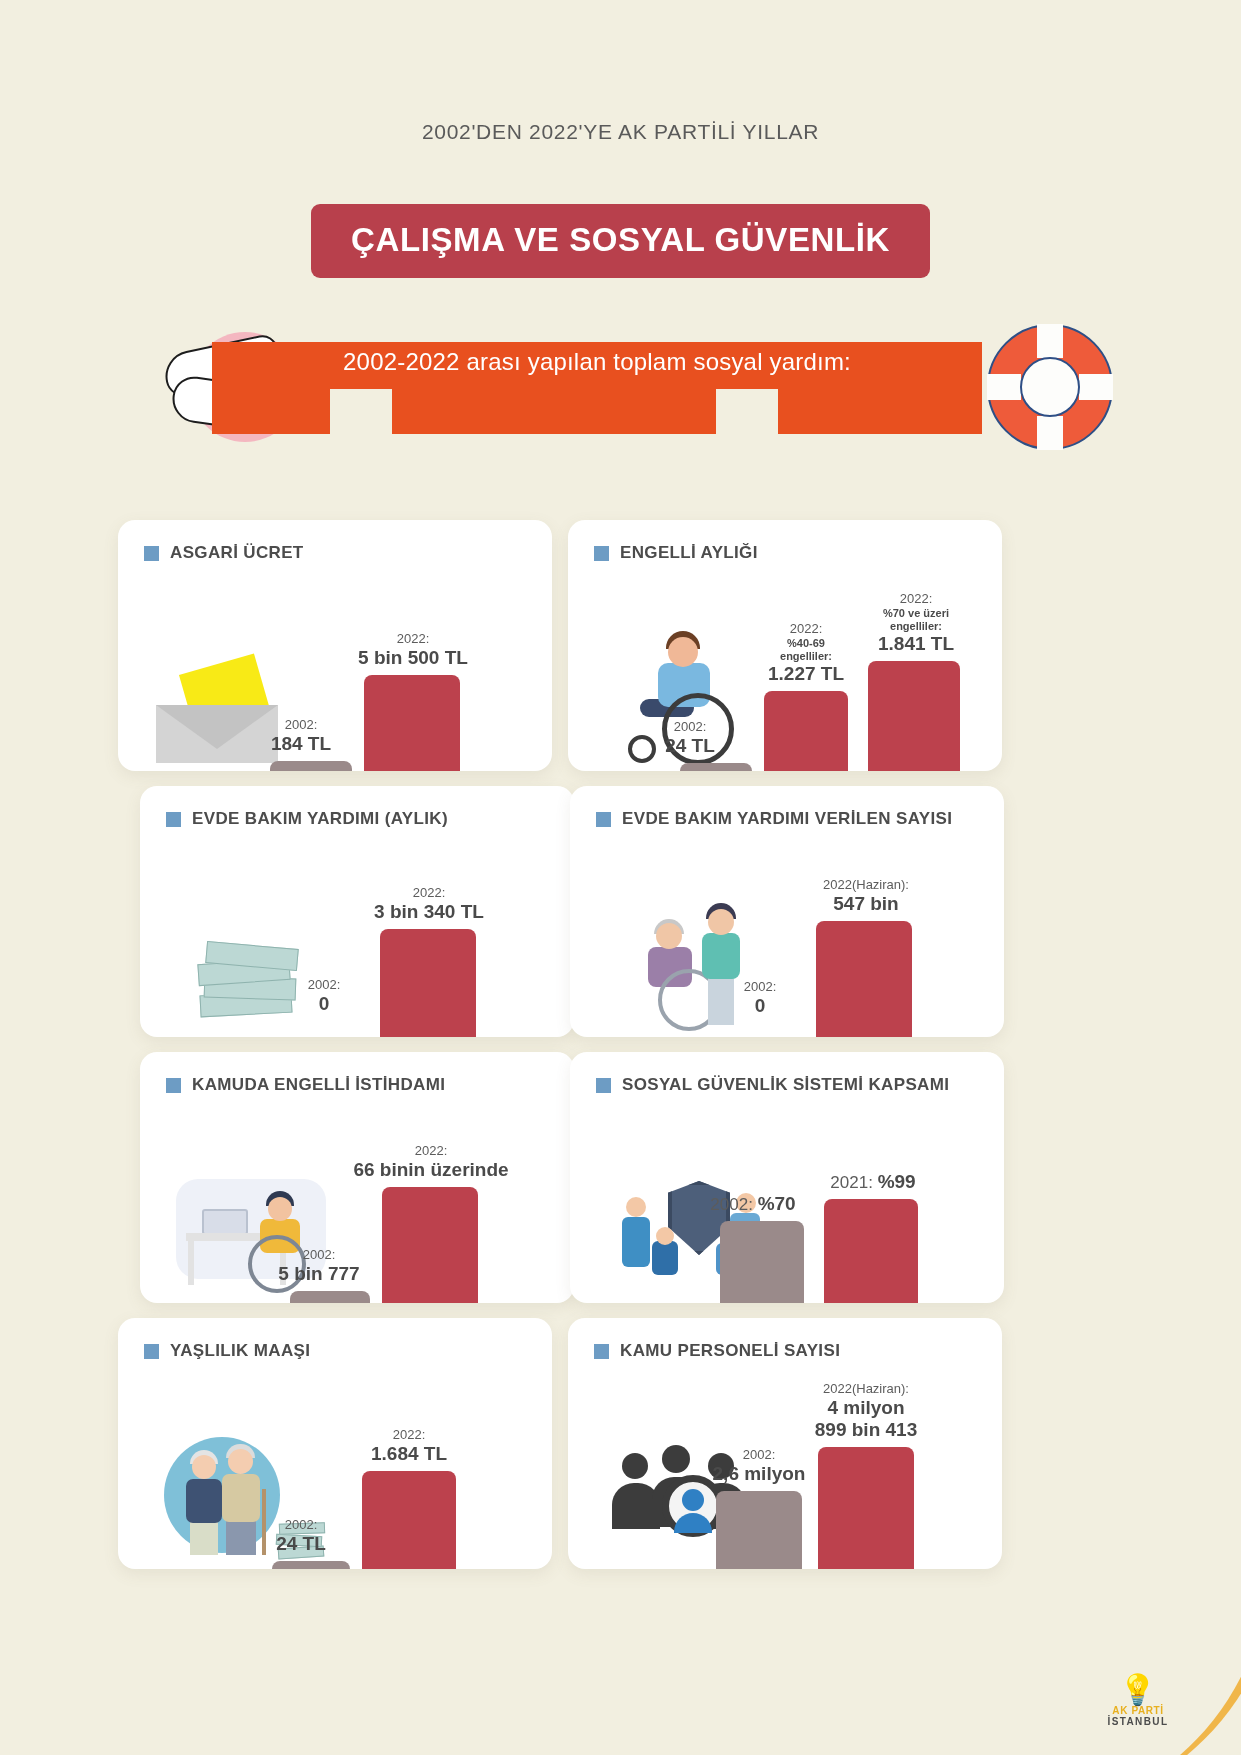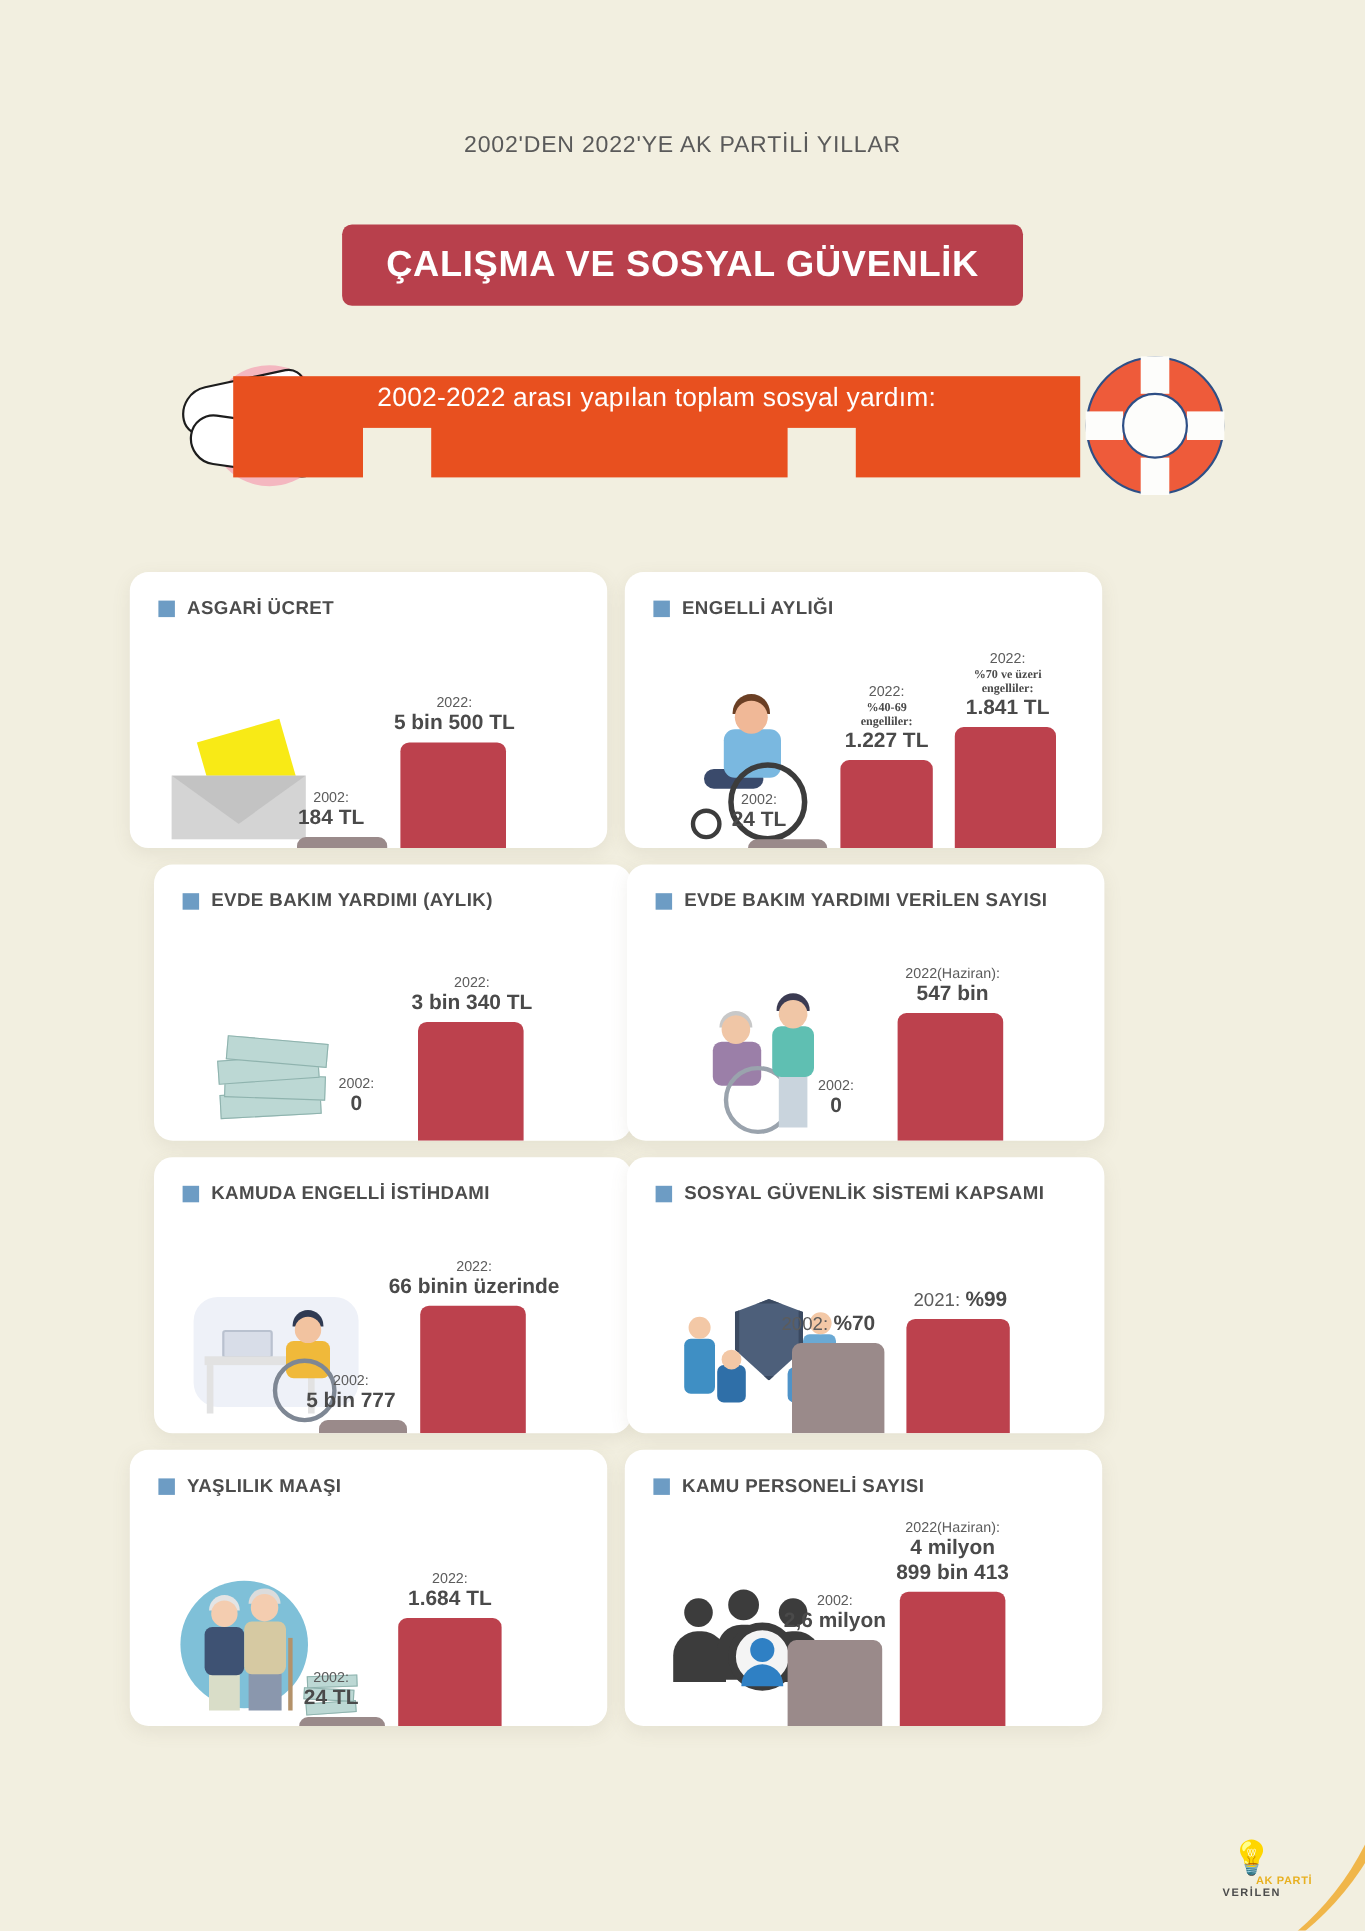--- a/index.html
+++ b/index.html
@@ -222,21 +222,20 @@
     font-weight: bold;
     display: block;
     color: #4a4a4a;
   }
   .bar-label .sub {
     font-size: 11px;
     font-weight: bold;
     display: block;
     color: #4a4a4a;
     line-height: 1.2;
-    font-family: Liberation Serif, serif;
   }
   .bar-label.inline {
     font-size: 17px;
     color: #5c5c5c;
   }
   .bar-label.inline b { font-size: 19px; color: #4a4a4a; }
 
   
   .illo { position: absolute; }
 
@@ -355,21 +354,21 @@
     border-right: 7px solid #efd9a0;
     border-radius: 0 0 240px 0;
     pointer-events: none;
   }
   .logo {
     position: absolute;
     right: 48px; bottom: 28px;
     width: 110px; text-align: center;
   }
   .logo-bulb { font-size: 30px; color: #f0a817; line-height: 1; }
-  .logo-t1 { font-size: 10px; font-weight: bold; color: #e8b020; letter-spacing: 0.6px; text-align: right; }
+  .logo-t1 { font-size: 10px; font-weight: bold; color: #e8b020; letter-spacing: 0.6px; }
   .logo-t2 { font-size: 10px; font-weight: bold; color: #4c4c4c; letter-spacing: 1.4px; }
 </style>
 </head>
 <body>
 
 <div class="kicker">2002'DEN 2022'YE AK PARTİLİ YILLAR</div>
 <div class="title-wrap">
   <span class="title-badge">ÇALIŞMA VE SOSYAL GÜVENLİK</span>
 </div>
 
@@ -647,14 +646,14 @@
       </div>
     </div>
   </div>
 </div>
 
 <div class="swoosh2"></div>
 <div class="swoosh"></div>
 <div class="logo">
   <div class="logo-bulb">💡</div>
   <div class="logo-t1">AK PARTİ</div>
-  <div class="logo-t2">VERİLEN</div>
+  <div class="logo-t2">İSTANBUL</div>
 </div>
 
 </body></html>

